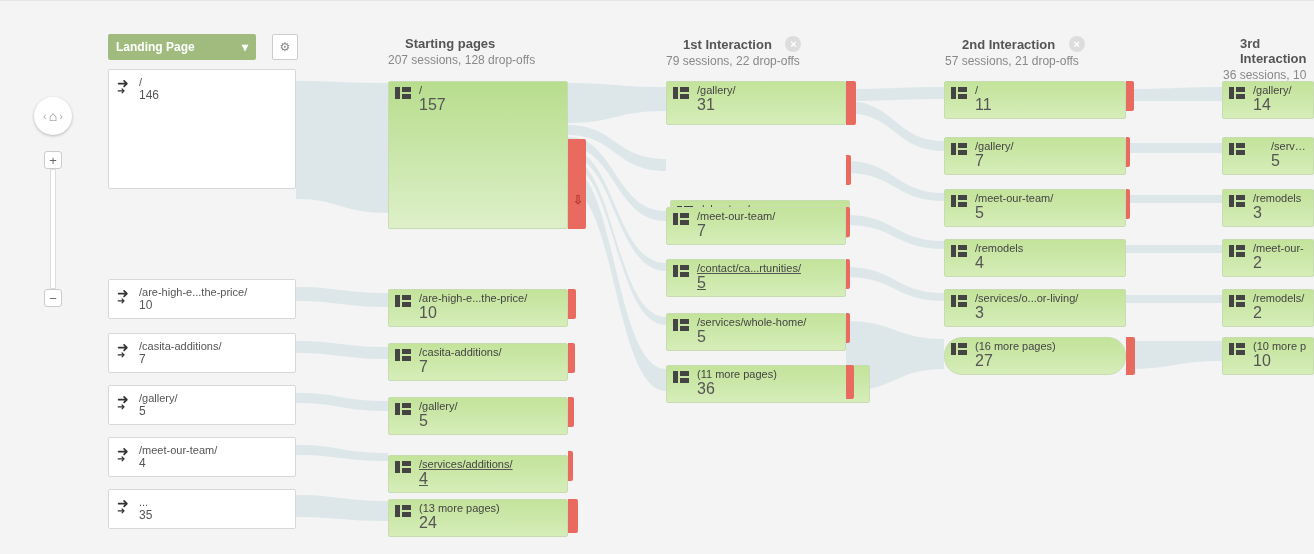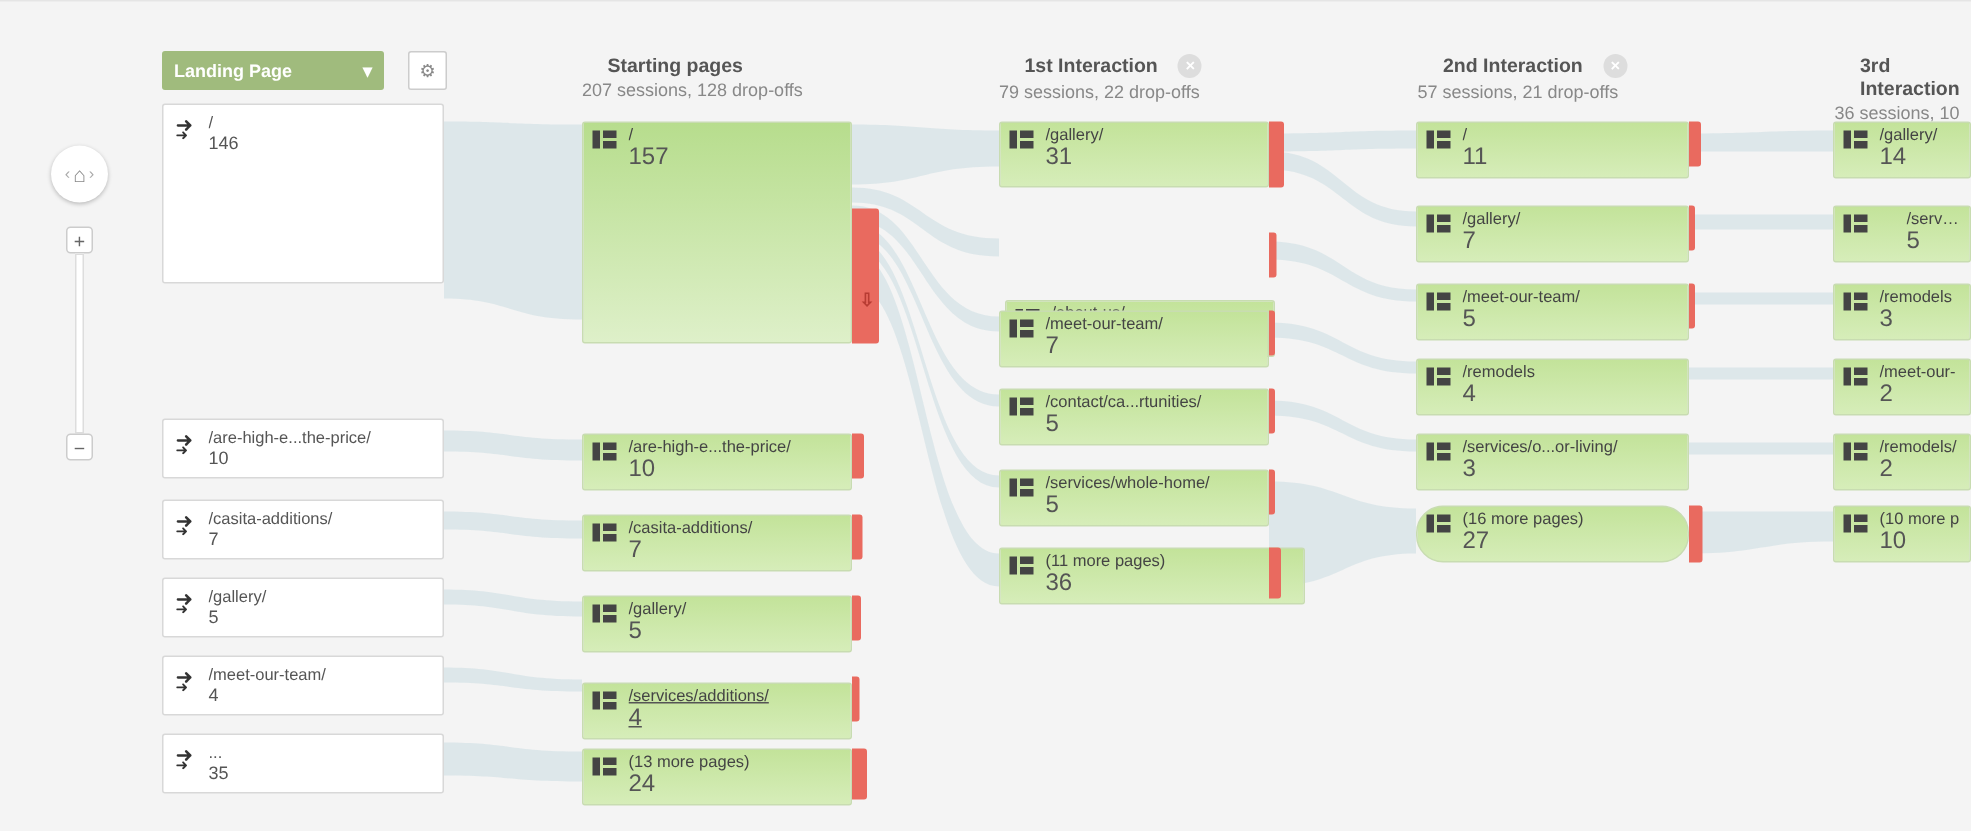--- a/index.html
+++ b/index.html
@@ -268,21 +268,21 @@
   </div>
   <div class="drop" style="left:846px;top:154px;width:5px;height:30px;"></div>
 
   <div class="node" style="left:666px;top:206px;width:180px;">
     <div class="icon"></div>
     <div class="lbl">/meet-our-team/</div>
     <div class="val">7</div>
   </div>
   <div class="drop" style="left:846px;top:206px;width:4px;height:30px;"></div>
 
-  <div class="node" style="left:666px;top:258px;width:180px;">
+  <div class="node" style="left:666px;top:258px;width:180px;text-decoration:underline;">
     <div class="icon"></div>
     <div class="lbl">/contact/ca...rtunities/</div>
     <div class="val">5</div>
   </div>
   <div class="drop" style="left:846px;top:258px;width:4px;height:30px;"></div>
 
   <div class="node" style="left:666px;top:312px;width:180px;">
     <div class="icon"></div>
     <div class="lbl">/services/whole-home/</div>
     <div class="val">5</div>

